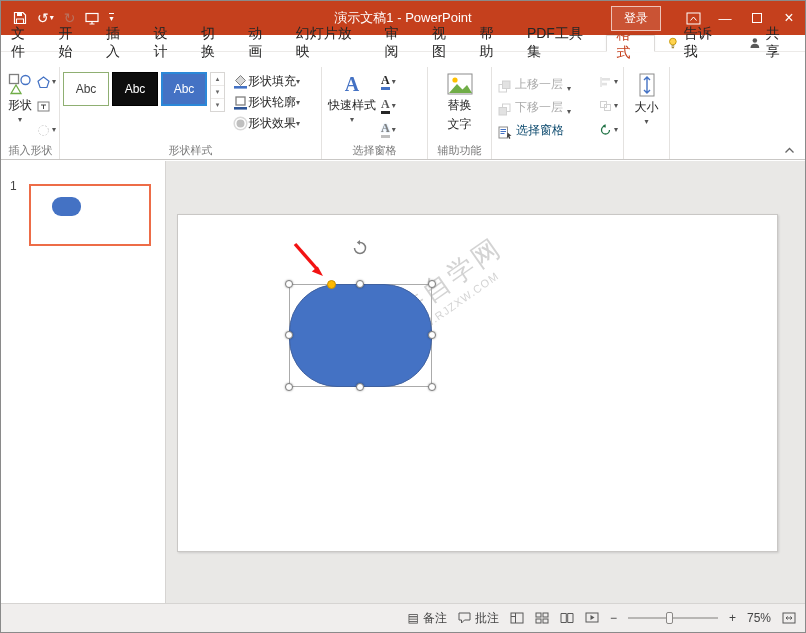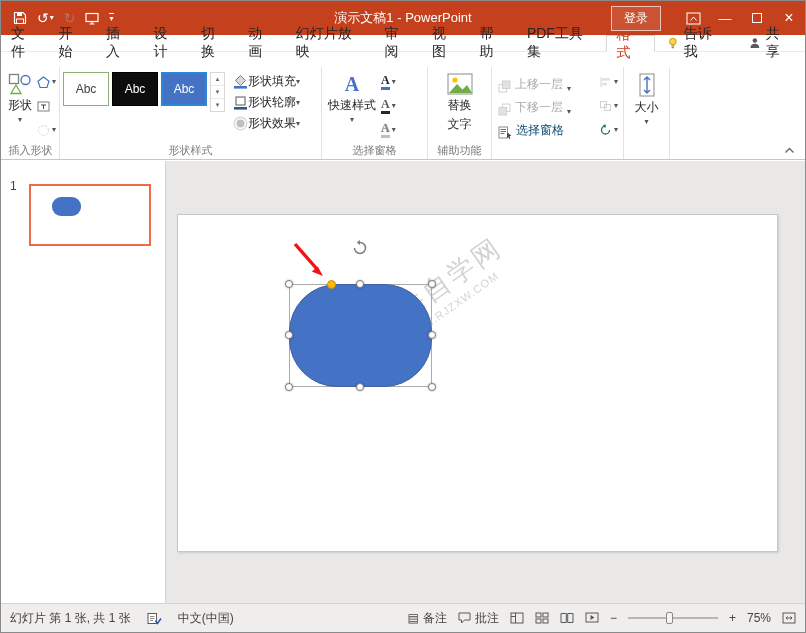--- a/index.html
+++ b/index.html
@@ -409,31 +409,20 @@
               <path d="M5 3 26.5 27.5" stroke="#F21313" stroke-width="3.4" fill="none"></path>
               <path d="M33 35 21.8 30.6 27.8 25.4z" fill="#F21313"></path>
             </svg>
         </span>
 
       </div>
     </div>
   </div>
 
   <div class="statusbar">
-    <div class="sb-left">
-      <span class="sb-item">幻灯片 第 1 张, 共 1 张</span>
-      <span class="sb-item">
-        <svg width="15" height="13" viewBox="0 0 15 13">
-            <rect x="1" y="1.5" width="8.5" height="10" fill="#fff" stroke="#595959"></rect>
-            <path d="M3 4.5h4.5M3 6.5h4.5M3 8.5h3" stroke="#8C8C8C" fill="none"></path>
-            <path d="M8.5 8.5l2 3 3.5-5" stroke="#2B579A" stroke-width="1.5" fill="none"></path>
-          </svg>
-      </span>
-      <span class="sb-item">中文(中国)</span>
-    </div>
     <div class="sb-right">
       <span class="sb-item">
         <span class="glyph">▤</span>
         <span>备注</span>
       </span>
       <span class="sb-item">
         <svg width="13" height="12" viewBox="0 0 13 12">
             <path d="M1 1h11v7H6.5L3.5 11V8H1z" fill="none" stroke="#595959"></path>
           </svg>
         <span>批注</span>

